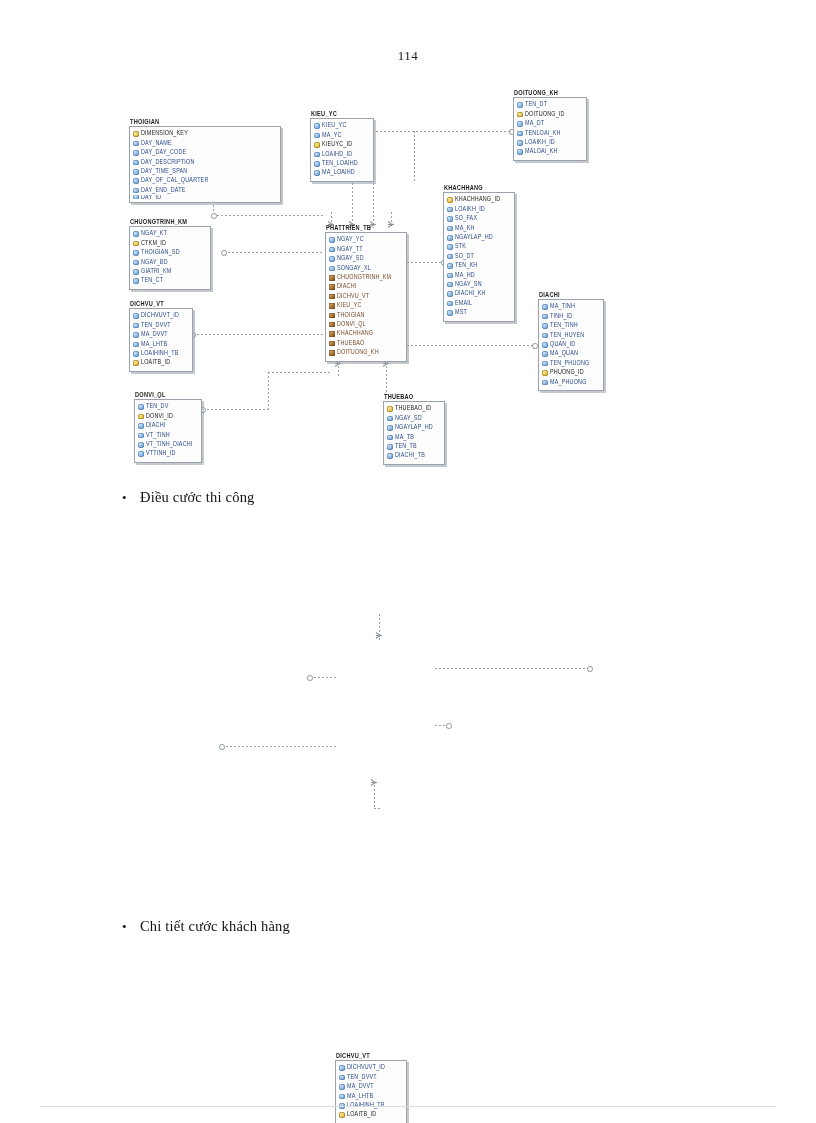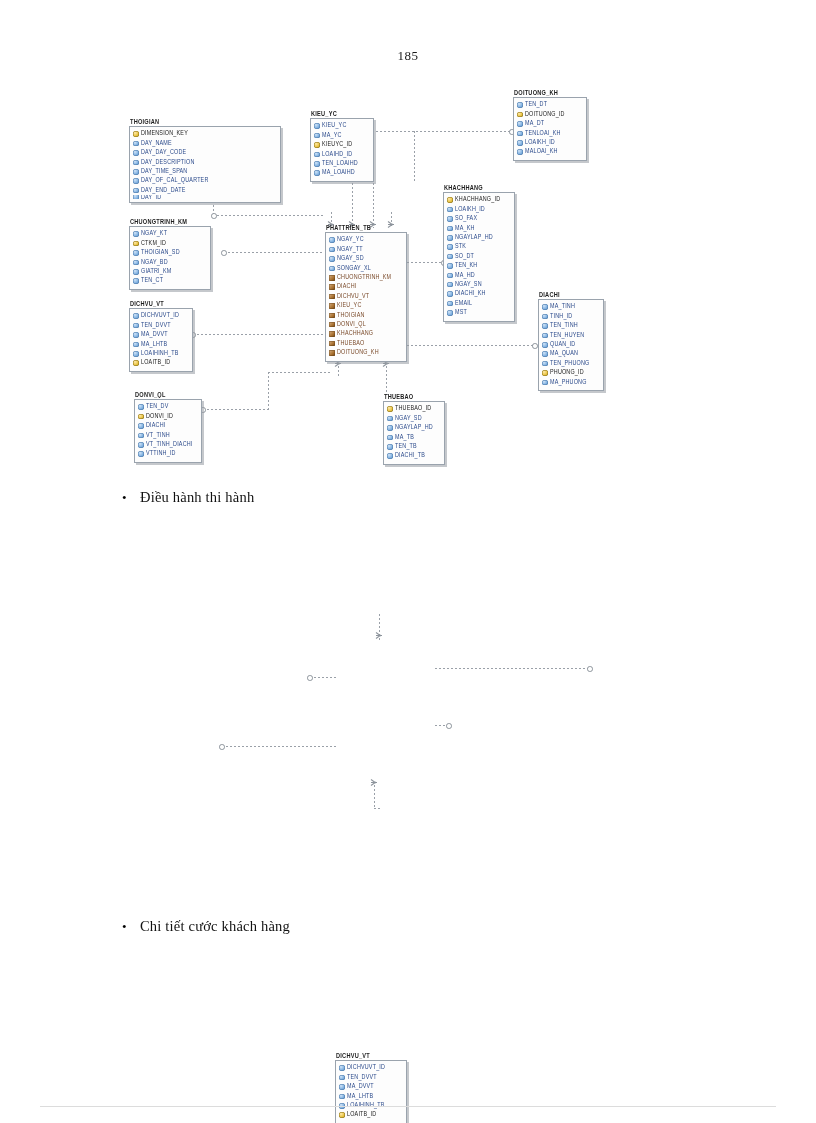--- a/index.html
+++ b/index.html
@@ -49,21 +49,21 @@
 
   .cdot{position:absolute;width:3.6px;height:3.6px;border:1px solid #8d949c;border-radius:50%;background:#fff;}
 
   .footer-rule{position:absolute;left:40px;top:1106px;width:736px;height:1px;background:#dcdcdc;}
 </style>
 </head>
 <body>
 
 <div class="page">
 
-  <div class="page-number">185</div>
+  <div class="page-number">114</div>
 
   <div class="diagram" style="left:0;top:0;width:816px;height:480px;">
 
     <div class="ln h" style="left:213px;top:215px;width:110px;"></div>
     <div class="ln v" style="left:213px;top:205px;height:11px;"></div>
     <div class="ln h" style="left:224px;top:252px;width:100px;"></div>
     <div class="ln h" style="left:193px;top:334px;width:131px;"></div>
     <div class="ln h" style="left:203px;top:409px;width:65px;"></div>
     <div class="ln v" style="left:268px;top:372px;height:38px;"></div>
     <div class="ln h" style="left:268px;top:372px;width:62px;"></div>
@@ -483,21 +483,21 @@
         <div class="fld t-attr">
             <span class="ico attr"></span>
             <span class="fld-label">DIACHI_TB</span>
           </div>
       </div>
     </div>
   </div>
 
   <div class="bullet-line" style="left:118px;top:489px;">
     <span class="bullet-dot">•</span>
-    <span class="bullet-text">Điều hành thi hành</span>
+    <span class="bullet-text">Điều cước thi công</span>
   </div>
 
   <div class="diagram" style="left:0;top:520px;width:816px;height:390px;">
 
     <div class="ln v" style="left:379px;top:94px;height:27px;"></div>
     <div class="ln h" style="left:310px;top:157px;width:27px;"></div>
     <div class="ln h" style="left:222px;top:226px;width:115px;"></div>
     <div class="ln h" style="left:435px;top:148px;width:155px;"></div>
     <div class="ln h" style="left:435px;top:205px;width:13px;"></div>
     <div class="ln v" style="left:374px;top:265px;height:23px;"></div>

